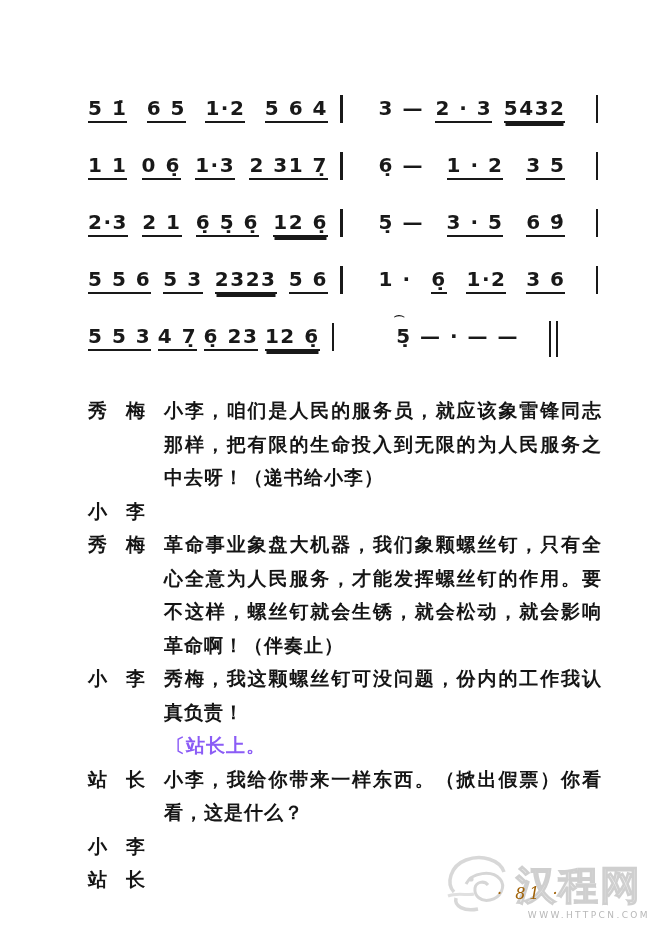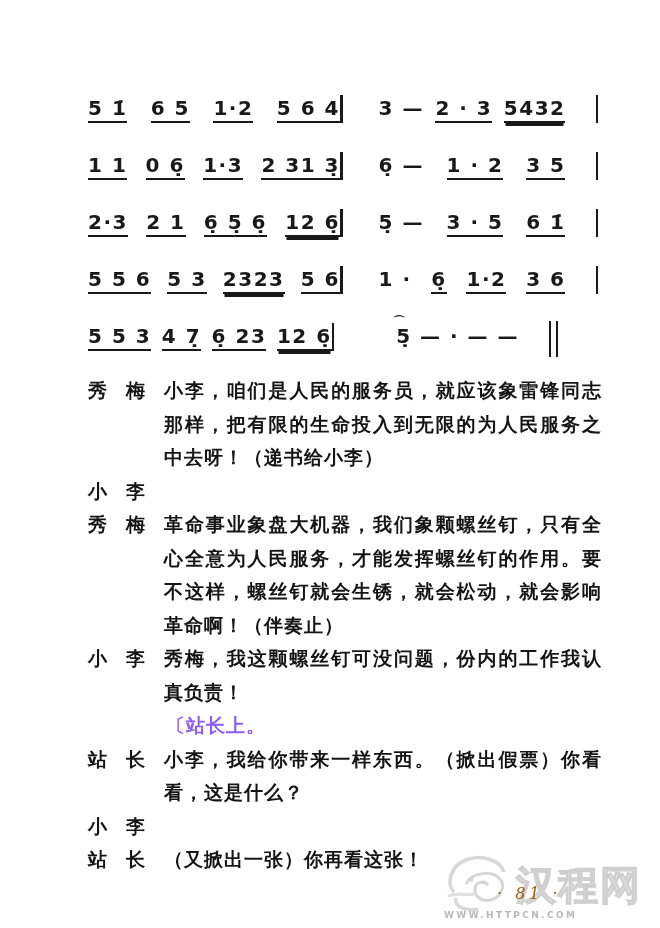--- a/index.html
+++ b/index.html
@@ -6,54 +6,54 @@
   html,body { background:#e8e8e8; }
   .page {
     position:relative; width:660px; height:928px; margin:0 auto;
     background:#ffffff; overflow:hidden;
     font-family:"DejaVu Sans", sans-serif; color:#1a1a1a;
   }
 
   
   .music { position:absolute; top:84px; left:0; right:0; }
   .m-line { display:flex; align-items:flex-start; height:57px; padding:13px 62px 0 88px; }
-  .m-left  { width:252px; display:flex; justify-content:space-between; }
+  .m-left  { width:252px; display:flex; justify-content:space-between; padding-right:12px; }
   .m-right { flex:1; display:flex; justify-content:space-between; padding:0 30px 0 36px; }
   .note {
     position:relative; white-space:nowrap;
     font-weight:bold; font-size:20px; line-height:22px;
     letter-spacing:1.5px; color:#191919; padding-bottom:2px;
   }
   .u1 { border-bottom:2.5px solid #191919; }
   .u2 { border-bottom:2.5px solid #191919; box-shadow:0 4.5px 0 -1.5px #191919; }
   .m-bar { width:2.5px; height:28px; background:#191919; margin-top:-2px; flex:none; }
   .m-bar.end { margin-top:-2px; }
   .m-bar.double { width:9px; height:36px; background:transparent;
     border-left:2.5px solid #191919; border-right:2.5px solid #191919; margin-top:-4px; }
   .fermata { position:absolute; top:-15px; left:-3px; font-size:12px; letter-spacing:0; color:#191919; }
   
   .m-line:nth-child(5) .m-right { justify-content:flex-start; padding-left:62px; }
   .m-line:nth-child(5) .m-bar.double { margin-right:40px; margin-left:auto; }
 
   
-  .dialogue { position:absolute; top:374px; left:88px; width:514px; }
+  .dialogue { position:absolute; top:394px; left:88px; width:514px; }
   .d-row { display:flex; align-items:flex-start; }
   .d-speaker { flex:none; width:70px; font-size:19px; font-weight:bold; line-height:33.5px; color:#151515; }
   .d-text { flex:1; margin-left:6px; font-size:19px; font-weight:bold; line-height:33.5px;
             letter-spacing:1px; text-align:justify; color:#151515; }
   .d-stage { margin-left:78px; font-size:19px; font-weight:bold; line-height:33.5px;
              letter-spacing:1px; color:#8b5cf6; }
 
   
   .watermark { position:absolute; right:6px; bottom:8px; width:210px; }
   .wm-row { display:flex; align-items:center; }
   .wm-logo { flex:none; }
   .wm-name { font-size:40px; font-weight:bold; letter-spacing:2px;
              color:#f4f4f4; -webkit-text-stroke:1.3px #cfcfcf; line-height:44px; }
-  .wm-url { font-size:9px; font-weight:bold; letter-spacing:2.4px;
+  .wm-url { text-align:right; font-size:9px; font-weight:normal; letter-spacing:2.4px;
             color:#b8b8b8; margin-top:-8px; padding-right:4px; }
   .page-number { position:absolute; left:497px; top:884px;
                  font-family:"DejaVu Serif", serif; font-style:italic; font-weight:normal;
                  font-size:16px; letter-spacing:4px; color:#a16207; }
 </style>
 </head>
 <body>
 
 <div class="page">
 
@@ -71,42 +71,42 @@
           <span class="note u1">2 · 3</span>
           <span class="note u2">5432</span>
         </span>
         <span class="m-bar end"></span>
       </div>
       <div class="m-line">
         <span class="m-left">
           <span class="note u1">1 1</span>
           <span class="note u1">0 6̣</span>
           <span class="note u1">1·3</span>
-          <span class="note u1">2 31 3̣</span>
+          <span class="note u1">2 31 7̣</span>
         </span>
         <span class="m-bar"></span>
         <span class="m-right">
           <span class="note">6̣ —</span>
           <span class="note u1">1 · 2</span>
           <span class="note u1">3 5</span>
         </span>
         <span class="m-bar end"></span>
       </div>
       <div class="m-line">
         <span class="m-left">
           <span class="note u1">2·3</span>
           <span class="note u1">2 1</span>
           <span class="note u1">6̣ 5̣ 6̣</span>
           <span class="note u2">12 6̣</span>
         </span>
         <span class="m-bar"></span>
         <span class="m-right">
           <span class="note">5̣ —</span>
           <span class="note u1">3 · 5</span>
-          <span class="note u1">6 1̇</span>
+          <span class="note u1">6 9̇</span>
         </span>
         <span class="m-bar end"></span>
       </div>
       <div class="m-line">
         <span class="m-left">
           <span class="note u1">5 5 6</span>
           <span class="note u1">5 3</span>
           <span class="note u2">2323</span>
           <span class="note u1">5 6</span>
         </span>
@@ -153,21 +153,20 @@
       <div class="d-stage">〔站长上。</div>
       <div class="d-row">
         <span class="d-speaker">站　长</span>
         <div class="d-text">小李，我给你带来一样东西。（掀出假票）你看看，这是什么？</div>
       </div>
       <div class="d-row">
         <span class="d-speaker">小　李</span>
       </div>
       <div class="d-row">
         <span class="d-speaker">站　长</span>
-        <div class="d-text">（又掀出一张）你再看这张！</div>
       </div>
     </div>
 
   <div class="watermark">
     <div class="wm-row">
       <span class="wm-logo">
         <svg width="72" height="62" viewBox="0 0 72 62" fill="none">
           <path d="M10 40 C2 32 6 14 22 8 C38 2 56 8 60 20" stroke="#d8d8d8" stroke-width="3.5" fill="none"></path>
           <path d="M12 46 C10 54 20 60 34 57" stroke="#d8d8d8" stroke-width="3.5" fill="none"></path>
           <path d="M22 32 C28 20 48 18 56 27 C62 34 57 46 46 48 C37 50 30 44 31 36 C32 30 40 28 44 33" stroke="#d6d6d6" stroke-width="3" fill="none"></path>

